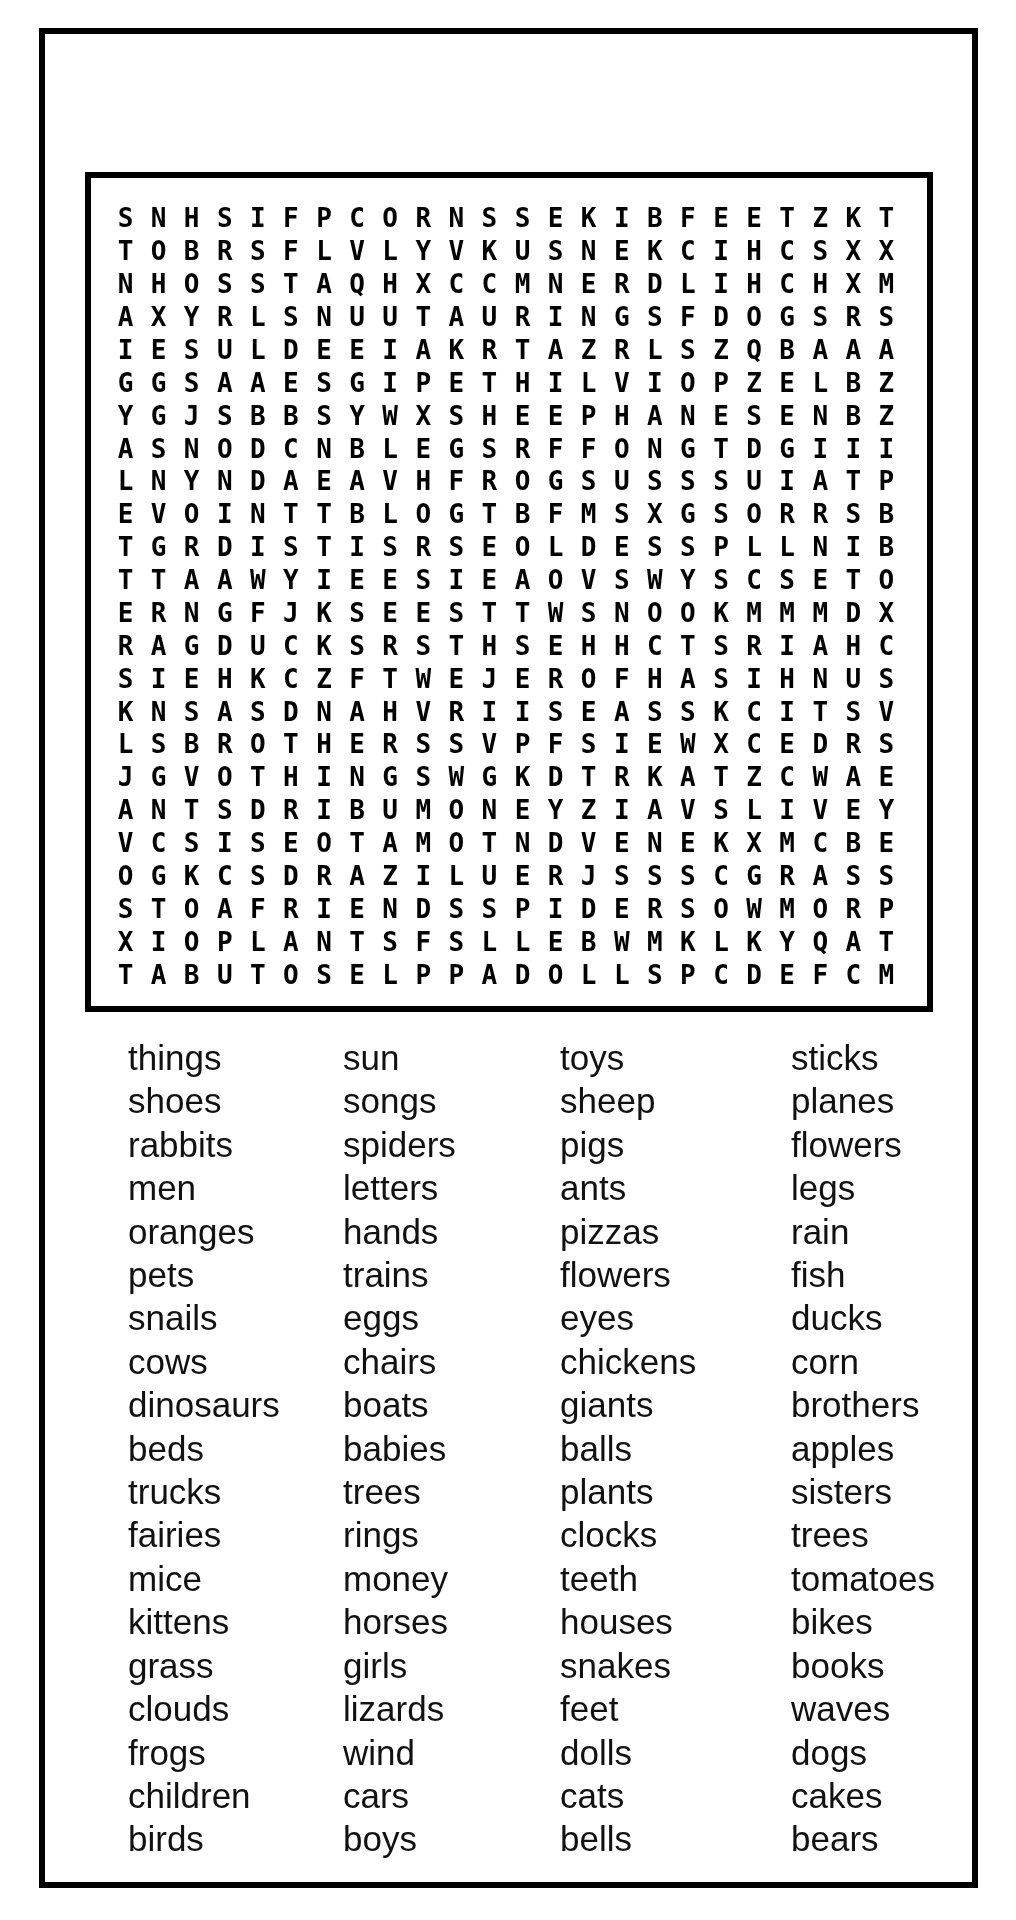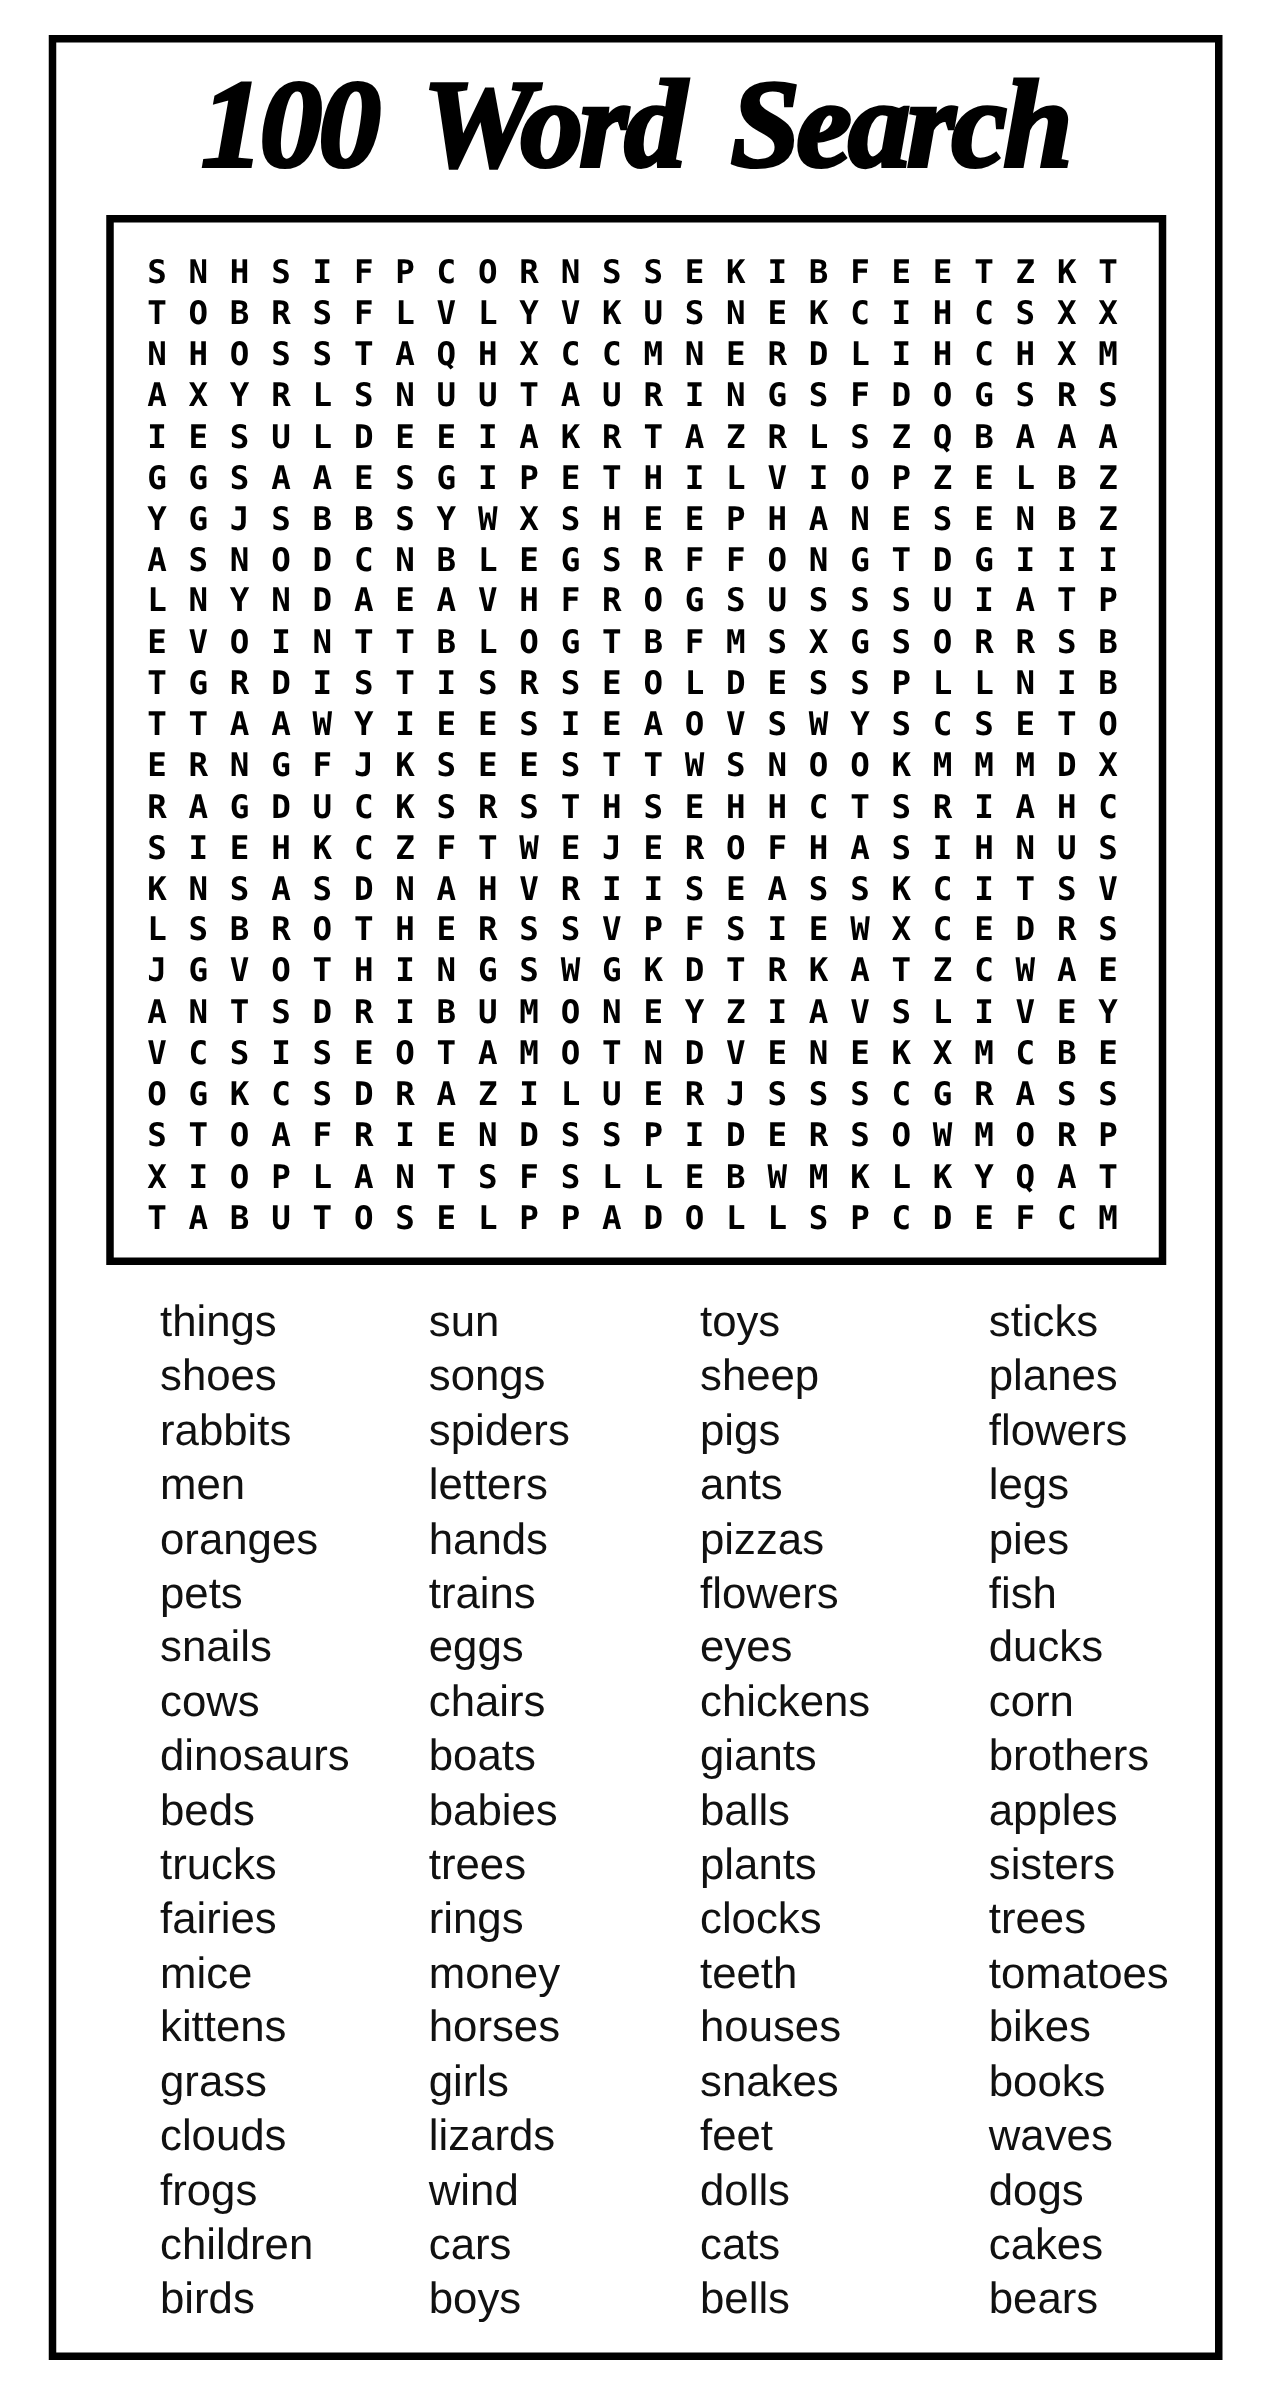--- a/index.html
+++ b/index.html
@@ -54,23 +54,20 @@
   .wcol:nth-child(3){left:560px;}
   .wcol:nth-child(4){left:791px;}
   .word{white-space:nowrap;}
 </style>
 </head>
 <body>
 
 <div class="page">
   <div class="outer-border"></div>
 
-  <div class="title-wrap">
-    <h1 class="title">100 Word Search</h1>
-  </div>
 
   <div class="grid-box">
       <span class="cell">S</span>
       <span class="cell">N</span>
       <span class="cell">H</span>
       <span class="cell">S</span>
       <span class="cell">I</span>
       <span class="cell">F</span>
       <span class="cell">P</span>
       <span class="cell">C</span>
@@ -706,21 +703,21 @@
         <div class="word">feet</div>
         <div class="word">dolls</div>
         <div class="word">cats</div>
         <div class="word">bells</div>
       </div>
       <div class="wcol">
         <div class="word">sticks</div>
         <div class="word">planes</div>
         <div class="word">flowers</div>
         <div class="word">legs</div>
-        <div class="word">pies</div>
+        <div class="word">rain</div>
         <div class="word">fish</div>
         <div class="word">ducks</div>
         <div class="word">corn</div>
         <div class="word">brothers</div>
         <div class="word">apples</div>
         <div class="word">sisters</div>
         <div class="word">trees</div>
         <div class="word">tomatoes</div>
         <div class="word">bikes</div>
         <div class="word">books</div>

